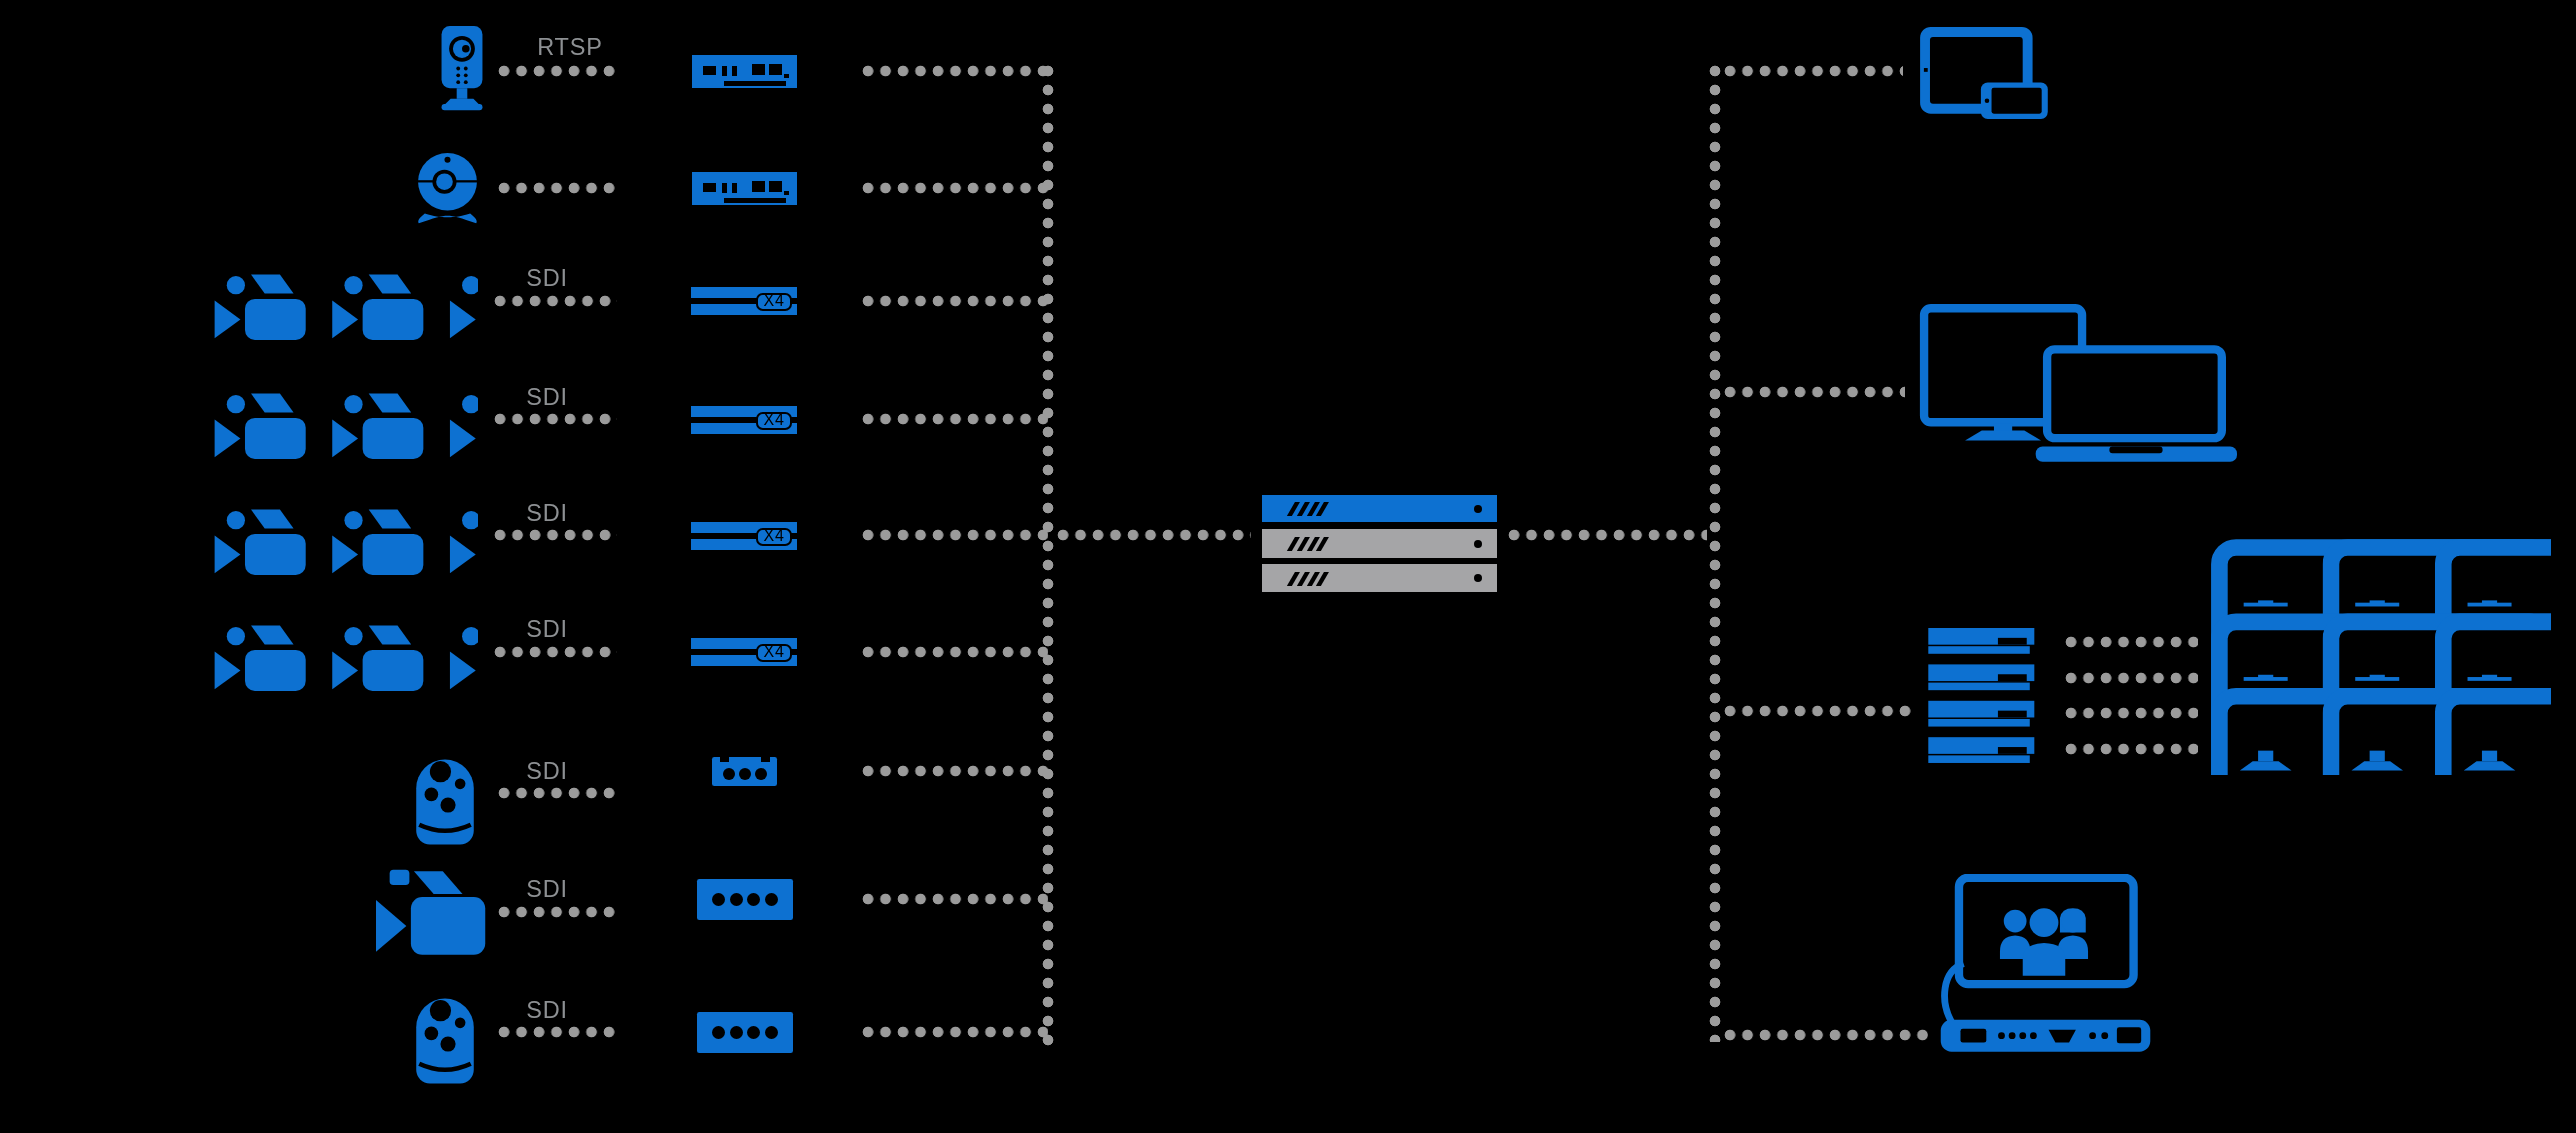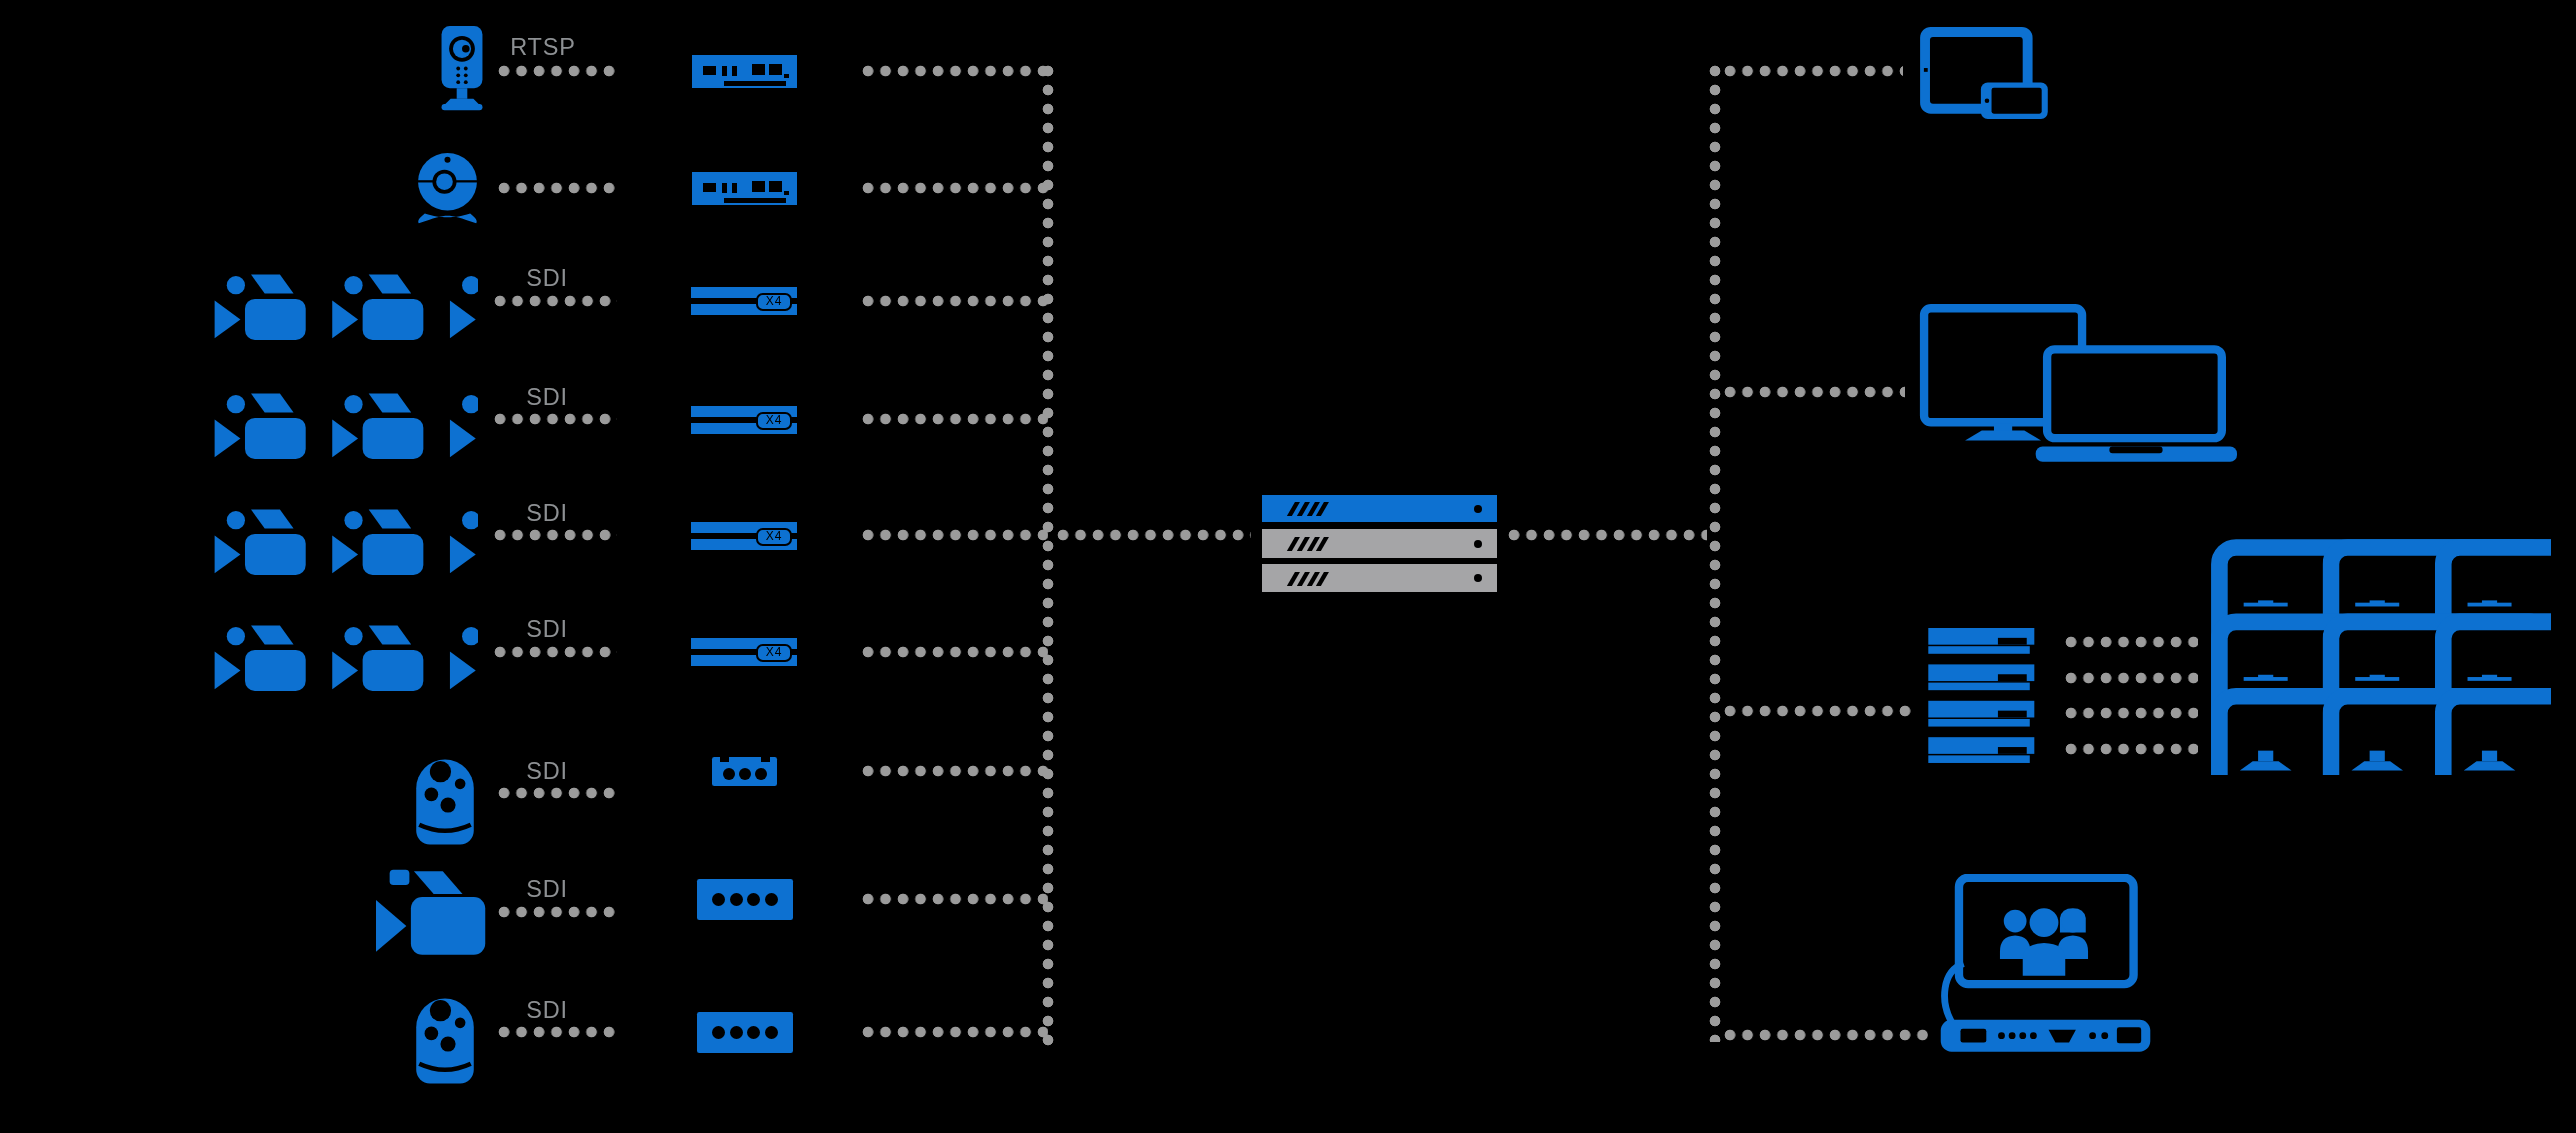--- a/index.html
+++ b/index.html
@@ -21,21 +21,21 @@
        color:var(--lbl);line-height:23px;}
   .icon{position:absolute;display:block;}
   
   .enc2{position:absolute;width:105px;height:33px;background:var(--blue);}
   .enc2 i{position:absolute;background:#000;display:block;}
   
   .encx4{position:absolute;width:106px;height:28px;}
   .encx4 .bar{position:absolute;left:0;width:106px;height:11.4px;background:var(--blue);}
   .encx4 .badge{position:absolute;left:65px;top:6px;width:36px;height:17.5px;background:var(--blue);
     border:2.3px solid #000;border-radius:6.8px;box-sizing:border-box;color:#000;
-    font-size:12px;line-height:12px;text-align:center;letter-spacing:0.8px;}
+    font-size:16px;line-height:12px;text-align:center;letter-spacing:0.8px;}
   
   .enc3{position:absolute;width:65px;height:29px;background:var(--blue);border-radius:2.3px;}
   .enc3 .notch{position:absolute;top:0;width:9px;height:5.3px;background:#000;}
   
   .enc4{position:absolute;width:96px;height:41px;background:var(--blue);border-radius:2.3px;}
   .port{position:absolute;background:#000;border-radius:50%;}
   
   .srvu{position:absolute;left:1262px;width:235px;}
   .srvu .dash{position:absolute;width:5.3px;height:13.7px;background:#000;transform:skewX(-30deg);}
   .srvu .led{position:absolute;right:15px;width:8.4px;height:8.4px;border-radius:50%;background:#000;}
@@ -156,21 +156,21 @@
     </symbol>
   </defs>
 </svg>
 
 <div id="stage" style="background: rgb(0, 0, 0);">
 
   <div>
     <svg class="icon" style="left:437px;top:26px;width:50px;height:85px" viewBox="0 0 66 112">
         <use href="#sym-ipcam"></use>
       </svg>
-    <div class="lbl" style="left:486px;top:36px">RTSP</div>
+    <div class="lbl" style="left:513px;top:36px">RTSP</div>
     <div class="hdots" style="left:498px;top:65px;width:120px"></div>
     <div class="enc2" style="left:692px;top:55px">
       <i style="left:10.6px;top:10.6px;width:13px;height:9px"></i>
       <i style="left:30px;top:10.6px;width:5.3px;height:10.6px"></i>
       <i style="left:40px;top:10.6px;width:5.3px;height:10.6px"></i>
       <i style="left:60px;top:9px;width:13px;height:11.4px"></i>
       <i style="left:77px;top:9px;width:13px;height:11.4px"></i>
       <i style="left:92px;top:19px;width:5.3px;height:3.8px"></i>
       <i style="left:32px;top:26px;width:62px;height:5.3px"></i>
     </div>

